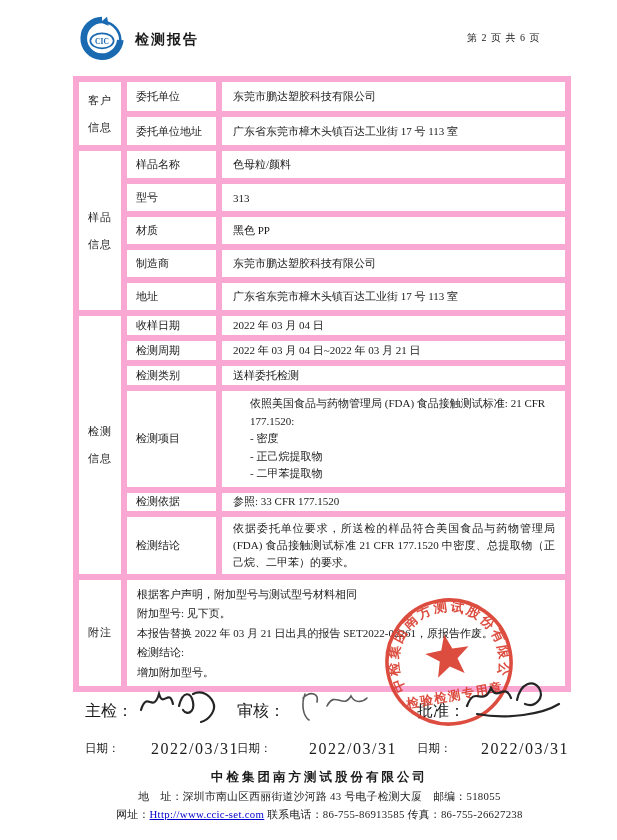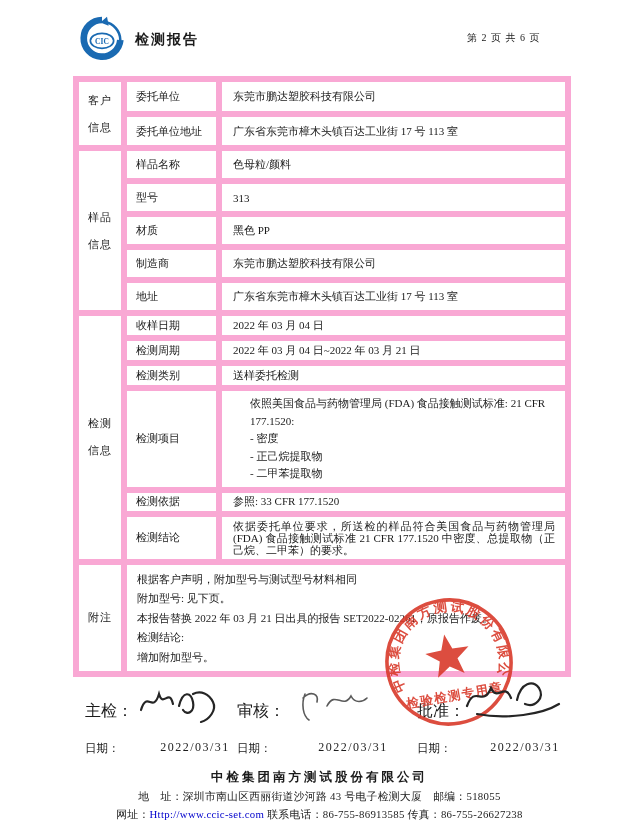--- a/index.html
+++ b/index.html
@@ -15,41 +15,41 @@
 
   
   table.rpt { position:absolute; left:62px; top:76px; width:492px; border-collapse:collapse; table-layout:fixed; font-size:11px; }
   table.rpt td { border:6px solid #f9a8d4; vertical-align:middle; }
   td.grp { text-align:center; }
   td.grp .gl { display:block; line-height:27px; letter-spacing:1px; }
   td.fld { padding-left:9px; }
   td.val { padding-left:11px; padding-right:8px; }
   .vlines { padding:4px 8px 4px 11px; }
   .vlines div { line-height:17.5px;margin-left:17px; }
-  .concl { text-align:justify; line-height:12px; padding:3px 10px 3px 11px;margin-top:41px; }
+  .concl { text-align:justify; line-height:17px; padding:3px 10px 3px 11px;margin-top:41px; }
   td.notes-cell { padding:5px 8px 4px 10px; vertical-align:top; }
   td.notes-cell div { line-height:19.6px; }
 
   .r35{height:35px}.r34{height:34px}.r33{height:33px}.r25{height:25px}
   .r88{height:88px}.r24{height:24px}.r48{height:48px}.r100{height:100px}
 
   
   .sig-label { position:absolute; font-size:16px; }
   .date-label { position:absolute; font-size:11.5px; }
-  .date-val { position:absolute; font-size:12px; letter-spacing:1.5px; width:96px; text-align:center; }
+  .date-val { position:absolute; font-size:16px; letter-spacing:1.5px; width:96px; text-align:center; }
   .sig-svg { position:absolute; }
 
   
   .stamp { position:absolute; left:351px; top:575px; width:174px; height:174px; transform:rotate(-10deg); opacity:0.9; }
 
   
   .ftr { position:absolute; left:0; top:769px; width:617px; text-align:center; }
   .ftr-company { font-size:12.5px; font-weight:bold; letter-spacing:3px; }
   .ftr-line { font-size:10.8px; margin-top:4px; letter-spacing:0.3px; }
-  .ftr-link { color:#0000cc; cursor:pointer; }
+  .ftr-link { color:#0000cc; text-decoration:underline; cursor:pointer; }
 </style>
 </head>
 <body>
 
 <div class="page">
 
   <div class="hdr-logo">
     <svg viewBox="0 0 60 60" width="50" height="50">
       <path d="M30 6 A22 22 0 1 0 52 30" fill="none" stroke="#1a6ab2" stroke-width="8"></path>
       <path d="M52 30 A22 22 0 0 0 33 8.4" fill="none" stroke="#1a6ab2" stroke-width="3"></path>

